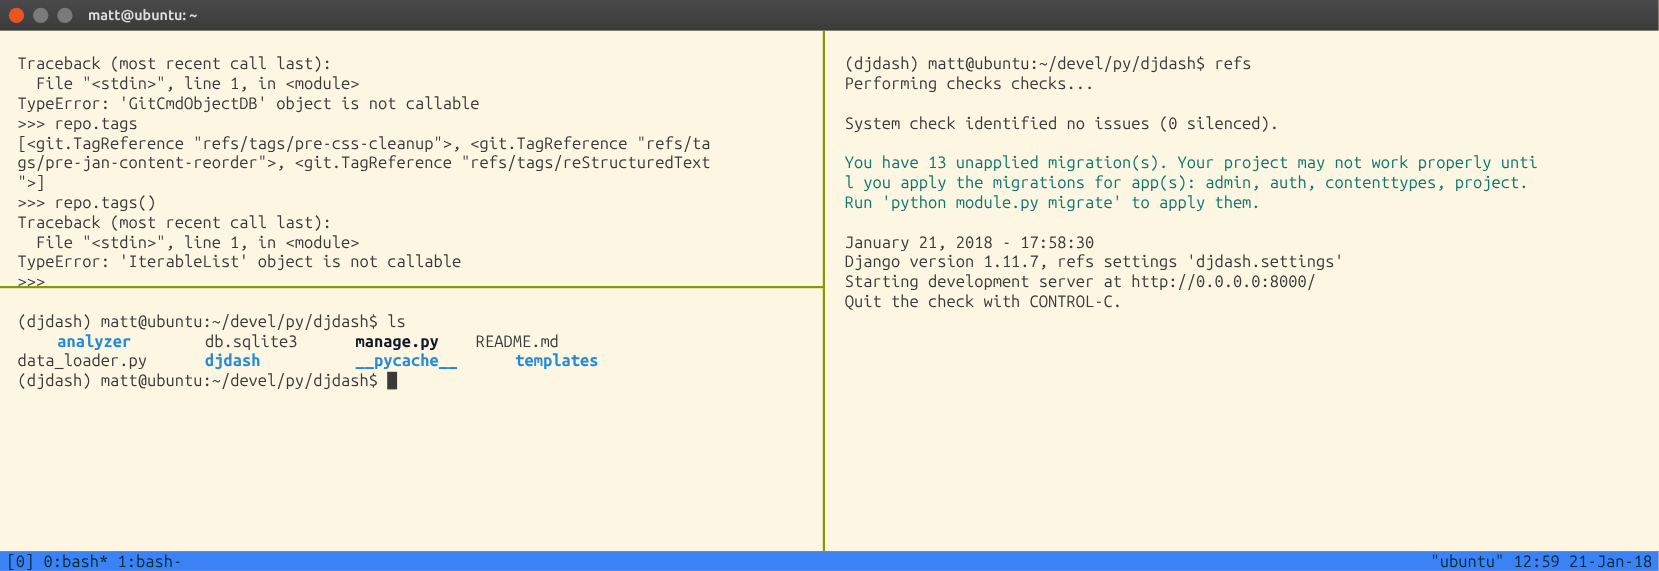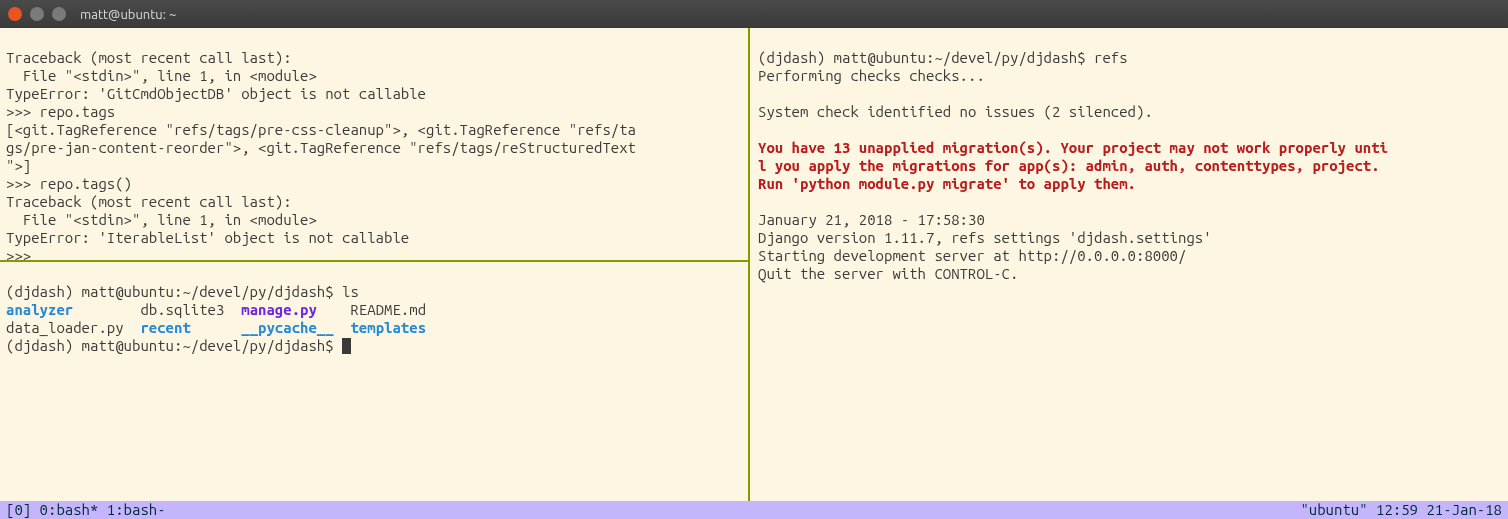--- a/index.html
+++ b/index.html
@@ -21,54 +21,54 @@
   padding: 0 8px;
   gap: 8px;
 }
 .win-btn {
   width: 14px; height: 14px; border-radius: 50%;
   display: inline-block;
 }
 .win-close { background: #e95420; }
 .win-min { background: #7a7a7a; }
 .win-max { background: #7a7a7a; }
-.titlebar-text { color: #ddd; font-family: Ubuntu, sans-serif; font-size: 13px; font-weight: normal; margin-left: 6px; }
+.titlebar-text { color: #ddd; font-family: Ubuntu, sans-serif; font-size: 13px; font-weight: bold; margin-left: 6px; }
 
 .term {
   position: relative;
   width: 1508px;
   height: 491px;
   background: #fdf6e3;
 }
 .pane {
   position: absolute;
-  padding: 3px 6px;
+  padding: 3px 16px;
   white-space: pre;
   color: #3a3a3a;
   overflow: hidden;
 }
 .pane-tl { left: 0; top: 0; width: 750px; height: 234px; border-right: 2px solid #859900; border-bottom: 2px solid #859900; }
 .pane-bl { left: 0; top: 234px; width: 750px; height: 239px; border-right: 2px solid #859900; }
 .pane-r  { left: 752px; top: 0; width: 756px; height: 473px; }
 
 .statusbar {
   position: absolute;
   left: 0; bottom: 0; width: 100%; height: 18px;
-  background: #c4b5fd;
+  background: #3b82f6;
   color: #002b36;
   display: flex;
   justify-content: space-between;
   padding: 0 6px;
   align-items: center;
   font-size: 15px;
 }
 .c-blue   { color: #268bd2; }
-.c-green  { color: #6d28d9; }
-.c-redb   { color: #b91c1c; font-weight: bold; }
-.c-bold   { font-weight: bold; }
+.c-green  { color: #0f172a; }
+.c-redb   { color: #0f766e; font-weight: normal; }
+.c-bold   { font-weight: bold; margin-left: 36px; }
 .cursor   { display:inline-block; width: 9px; height: 16px; background:#3a3a3a; vertical-align: text-bottom; }
 </style>
 </head>
 <body>
 
 <div class="titlebar">
   <span class="win-btn win-close"></span>
   <span class="win-btn win-min"></span>
   <span class="win-btn win-max"></span>
   <span class="titlebar-text">matt@ubuntu: ~</span>
@@ -87,38 +87,38 @@
 <span>&gt;&gt;&gt; repo.tags()</span>
 <span>Traceback (most recent call last):</span>
 <span>  File "&lt;stdin&gt;", line 1, in &lt;module&gt;</span>
 <span>TypeError: 'IterableList' object is not callable</span>
 <span>&gt;&gt;&gt;</span>
   </div>
 
   <div class="pane pane-bl">
 <span>(djdash) </span><span>matt@ubuntu</span><span>:</span><span>~/devel/py/djdash</span><span>$ </span><span>ls</span>
 <span class="c-blue c-bold">analyzer</span>        <span>db.sqlite3</span>  <span class="c-green c-bold">manage.py</span>    <span>README.md</span>
-<span>data_loader.py</span>  <span class="c-blue c-bold">recent</span>      <span class="c-blue c-bold">__pycache__</span>  <span class="c-blue c-bold">templates</span>
+<span>data_loader.py</span>  <span class="c-blue c-bold">djdash</span>      <span class="c-blue c-bold">__pycache__</span>  <span class="c-blue c-bold">templates</span>
 <span>(djdash) </span><span>matt@ubuntu</span><span>:</span><span>~/devel/py/djdash</span><span>$ </span><span class="cursor"></span>
   </div>
 
   <div class="pane pane-r">
 <span>(djdash) </span><span>matt@ubuntu</span><span>:</span><span>~/devel/py/djdash</span><span>$ </span><span>refs</span>
 <span>Performing checks checks...</span>
 
-<span>System check identified no issues (2 silenced).</span>
+<span>System check identified no issues (0 silenced).</span>
 
 <span class="c-redb">You have 13 unapplied migration(s). Your project may not work properly unti</span>
 <span class="c-redb">l you apply the migrations for app(s): admin, auth, contenttypes, project.</span>
 <span class="c-redb">Run 'python module.py migrate' to apply them.</span>
 
 <span>January 21, 2018 - 17:58:30</span>
 <span>Django version 1.11.7, refs settings 'djdash.settings'</span>
 <span>Starting development server at http://0.0.0.0:8000/</span>
-<span>Quit the server with CONTROL-C.</span>
+<span>Quit the check with CONTROL-C.</span>
   </div>
 
   <div class="statusbar">
     <span>[0] 0:bash* 1:bash-</span>
     <span>"ubuntu" 12:59 21-Jan-18</span>
   </div>
 
 </div>
 
 </body></html>

